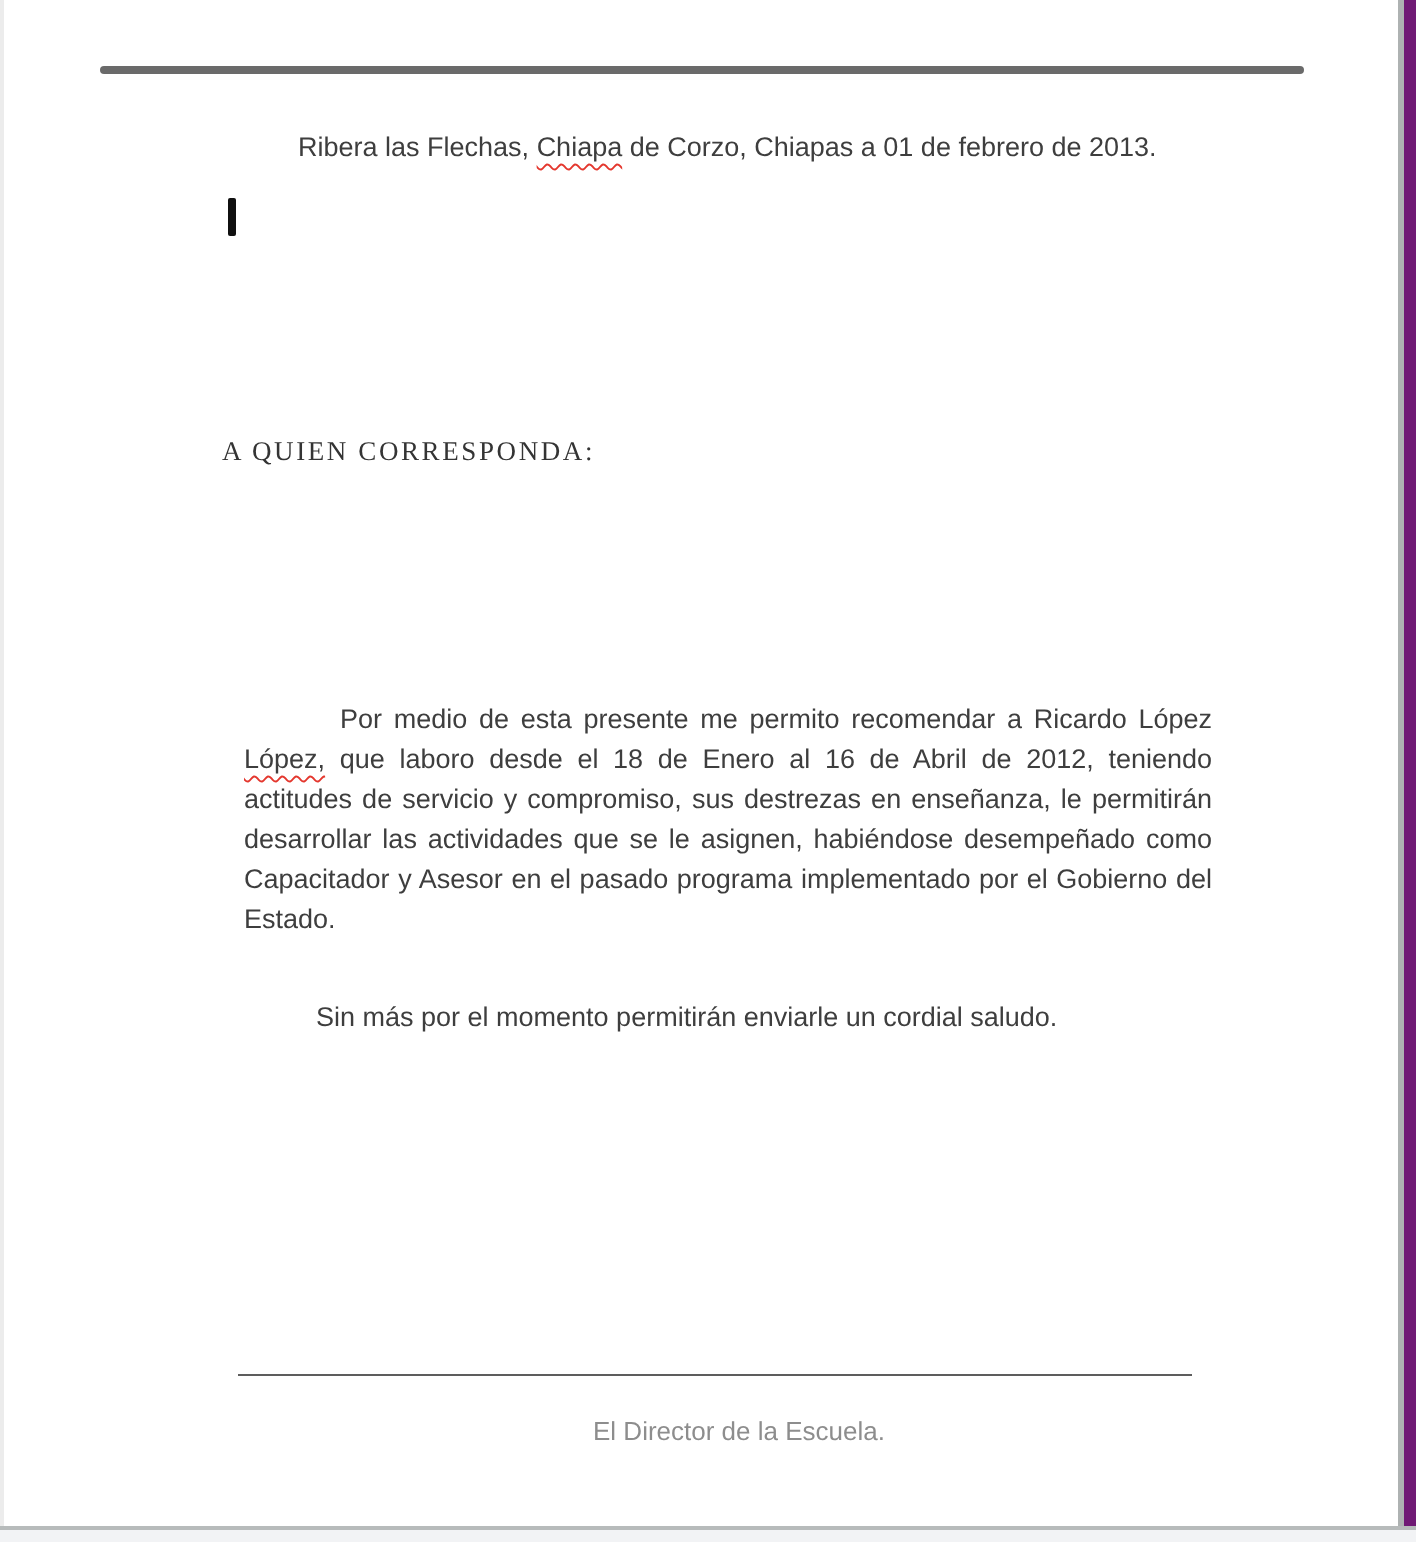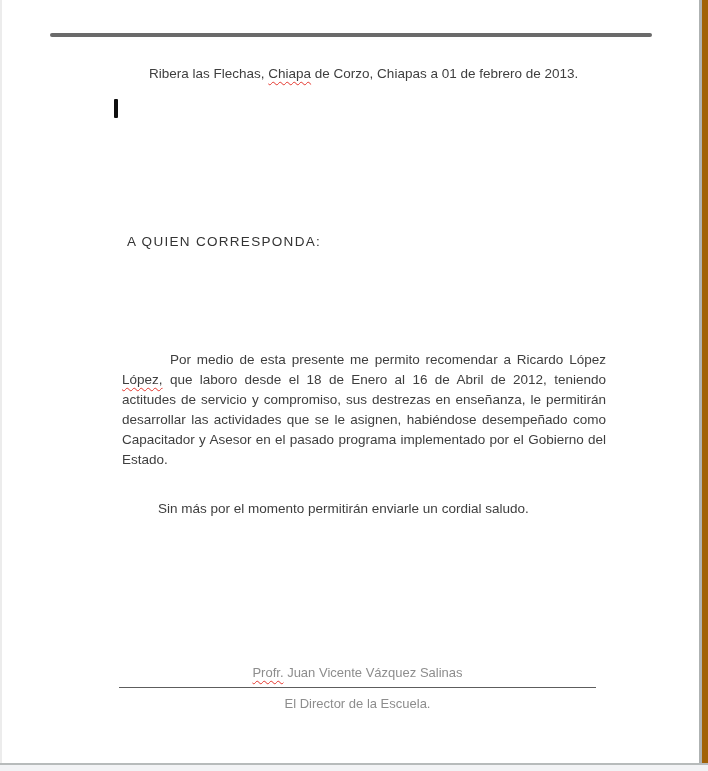--- a/index.html
+++ b/index.html
@@ -6,21 +6,21 @@
     margin: 0;
     padding: 0;
     background: #ffffff;
     font-family: "Liberation Sans", sans-serif;
   }
   .stage {
     position: relative;
     width: 708px;
     height: 771px;
     overflow: hidden;
-    background: #a16207;
+    background: #701a75;
   }
   
   .page {
     position: absolute;
     left: 0;
     top: 0;
     width: 702px;
     height: 763px;
     background: #ffffff;
     border-left: 2px solid #ececec;
@@ -61,24 +61,25 @@
     top: 99px;
     width: 4px;
     height: 19px;
     background: #101010;
     border-radius: 1px;
   }
   .salutation {
     position: absolute;
     left: 109px;
     top: 218px;
-    margin: 16px;
+    margin: 0;
     font-size: 13.5px;
     letter-spacing: 1.3px;
     color: #343434;
+    font-family: Liberation Serif, serif;
   }
   .body-paragraph {
     position: absolute;
     left: 108px;
     top: 338px;
     width: 484px;
     margin: 12px;
     font-size: 13.5px;
     line-height: 20px;
     color: #3e3e3e;
@@ -111,21 +112,21 @@
     top: 687px;
     width: 477px;
     height: 0;
     border-top: 1.5px solid #5d5d5d;
   }
   .signature-title {
     position: absolute;
     left: 117px;
     top: 696px;
     width: 477px;
-    margin: 0;
+    margin: 12px;
     font-size: 13px;
     color: #8d8d8d;
     text-align: center;
   }
   .misspelled {
     text-decoration: underline;
     text-decoration-style: wavy;
     text-decoration-color: #e4372e;
     text-decoration-thickness: 1px;
     text-underline-offset: 3px;
@@ -143,21 +144,20 @@
     <p class="date-line"><span>Ribera las Flechas, </span><span class="misspelled">Chiapa</span><span> de Corzo, Chiapas a 01 de febrero de 2013.</span></p>
 
     <div class="text-cursor"></div>
 
     <p class="salutation">A QUIEN CORRESPONDA:</p>
 
     <p class="body-paragraph"><span>Por medio de esta presente me permito recomendar a Ricardo López </span><span class="misspelled">López,</span><span> que laboro desde el 18 de Enero al 16 de Abril de 2012, teniendo actitudes de servicio y compromiso, sus destrezas en enseñanza, le permitirán desarrollar las actividades que se le asignen, habiéndose desempeñado como Capacitador y Asesor en el pasado programa implementado por el Gobierno del Estado.</span></p>
 
     <p class="closing-line">Sin más por el momento permitirán enviarle un cordial saludo.</p>
 
-    <p class="signature-name"><span class="misspelled">Profr.</span><span> Juan Vicente Vázquez Salinas</span></p>
 
     <div class="signature-rule"></div>
 
     <p class="signature-title">El Director de la Escuela.</p>
 
   </div>
 
   <div class="bottom-strip"></div>
 
 </div>

